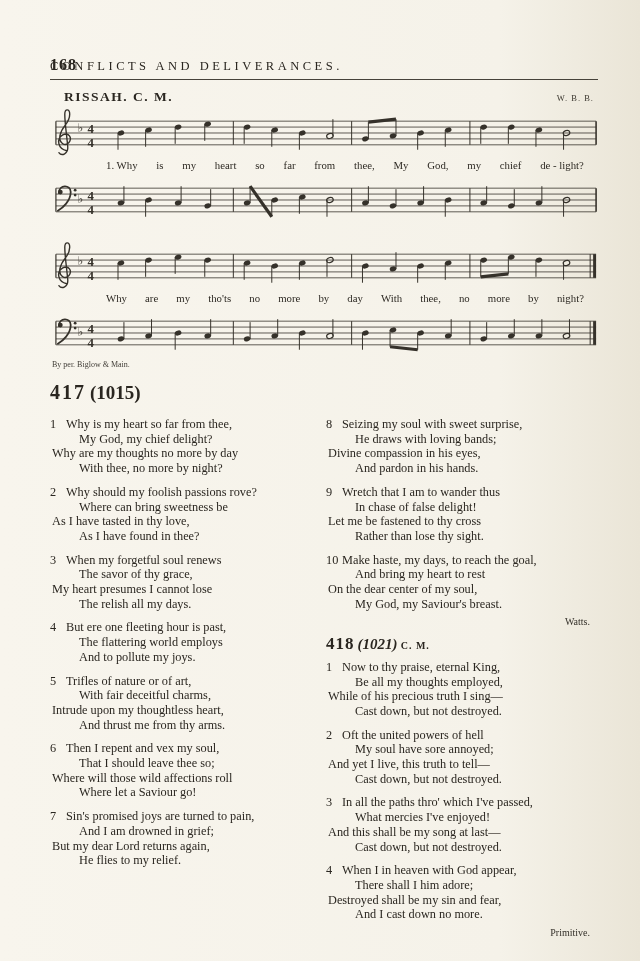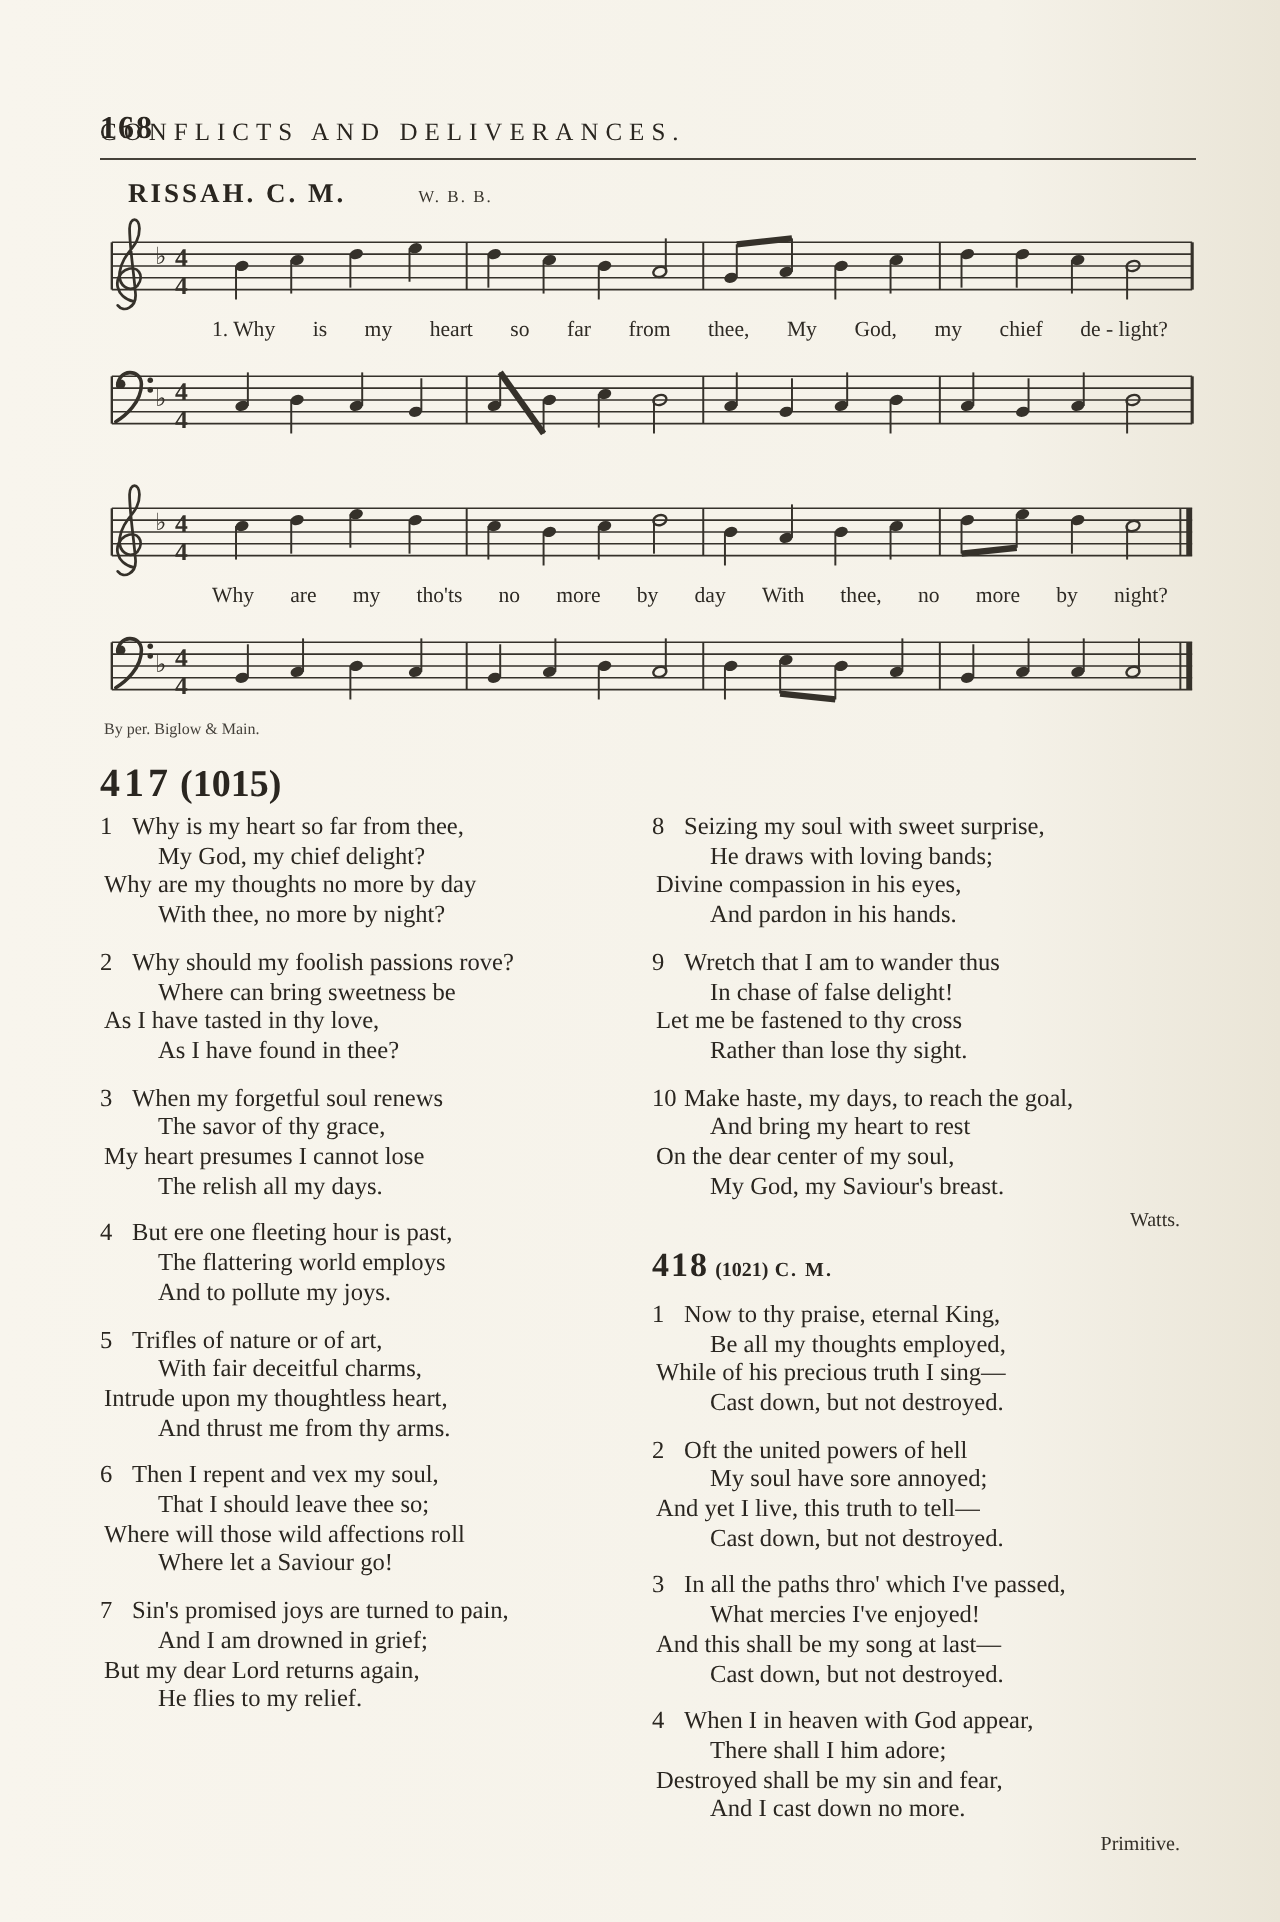--- a/index.html
+++ b/index.html
@@ -12,35 +12,35 @@
     color:#2a2620;
     overflow:hidden;
   }
   
   .header{position:relative;height:20px;}
   .pnum{font-weight:bold;font-size:16px;letter-spacing:1px;position:relative;z-index:2;}
   .rhead{position:absolute;left:0;right:0;top:3px;text-align:left;font-size:12.5px;letter-spacing:3.5px;}
   .rule{border:none;border-top:1.2px solid #46423a;margin:3px 0 0 0;}
 
   
-  .mhead{display:flex;align-items:baseline;margin-top:9px;padding:0 4px 0 14px;gap:36px;}
+  .mhead{display:flex;justify-content:space-between;align-items:baseline;margin-top:9px;padding:0 4px 0 14px;gap:36px;}
   .tune{font-weight:bold;font-size:13.5px;letter-spacing:1.5px;}
   .composer{font-size:8.5px;letter-spacing:1px;color:#3a362e;}
   .staff{display:block;margin:0 auto;}
   .lyrics{display:flex;justify-content:space-between;padding-left:56px;padding-right:14px;font-size:10.8px;margin:0 0 1px 0;color:#2e2a24;}
   .sysgap{height:12px;}
   .credit{font-size:8px;color:#44403a;margin:1px 0 0 2px;}
 
   
-  .hymn-heading{margin:12px 0 2px 0;font-weight:bold;}
+  .hymn-heading{margin:12px 0 13px 0;font-weight:bold;}
   .hnum{font-size:20px;letter-spacing:2px;}
   .haltnum{font-size:19px;}
   .hymn-heading.inline{margin:3px 0 6px 0;}
   .hnum.sm{font-size:17px;letter-spacing:1px;}
-  .haltnum.sm{font-size:10px;}
+  .haltnum.sm{font-size:15px;font-style:italic;}
   .hmeter{font-size:10px;letter-spacing:1px;font-weight:bold;}
 
   
   .cols{display:flex;gap:4px;margin-top:2px;}
   .col{flex:1;min-width:0;font-size:12.3px;line-height:14.7px;}
   .verse{margin-bottom:9px;}
   .vline.i0{margin-left:16px;}
   .vline.i1,.vline.i3{margin-left:29px;}
   .vline.i2{margin-left:2px;}
   .vnum{display:inline-block;width:16px;margin-left:-16px;}

